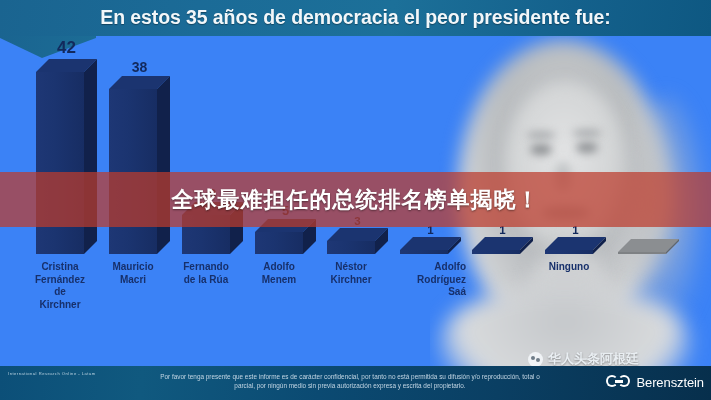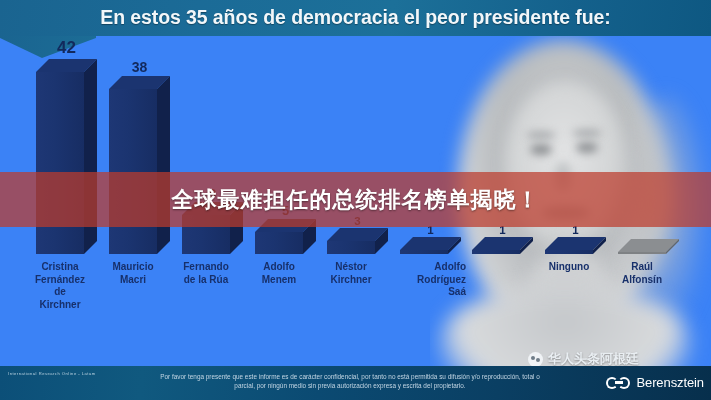--- a/index.html
+++ b/index.html
@@ -251,21 +251,20 @@
     width: 400px;
     color: #c3d6e4;
     font-size: 6.4px;
     line-height: 9px;
     text-align: center;
   }
   #footer-brand {
     position: absolute;
     right: 7px; top: 9px;
     display: flex;
-    align-items: center;
     gap: 4px;
     color: #ffffff;
     font-size: 13px;
     white-space: nowrap;
   }
   #footer-brand-mark {
     position: relative;
     width: 26px; height: 12px;
     flex: 0 0 auto;
   }
@@ -406,24 +405,20 @@
       <div class="cat-label" style="left: 527px; width: 84px;">
         <div>Ninguno</div>
       </div>
       <div class="bar-group bar-grey" style="left: 618px; width: 61px; height: 37px;">
         <div class="bar-value" style="bottom: 16px; font-size: 11.5px;"></div>
         <div class="bar-3d" style="width: 61px; height: 15px;">
           <div class="bar-front" style="width: 48px; height: 2px;"></div>
           <div class="bar-top" style="bottom: 2px; width: 61px; height: 13px; clip-path: polygon(0px 13px, 13px 0px, 61px 0px, 48px 13px);"></div>
           <div class="bar-side" style="left: 48px; bottom: 0px; width: 13px; height: 15px; clip-path: polygon(0px 13px, 13px 0px, 13px 2px, 0px 15px);"></div>
         </div>
-      </div>
-      <div class="cat-label" style="left: 600px; width: 84px;">
-        <div>Raúl</div>
-        <div>Alfonsín</div>
       </div>
     </div>
 
   <div id="red-banner"></div>
   <div id="red-banner-text">全球最难担任的总统排名榜单揭晓！</div>
 
   <div id="watermark">
     <span id="watermark-badge"></span>
     <span>华人头条阿根廷</span>
   </div>

